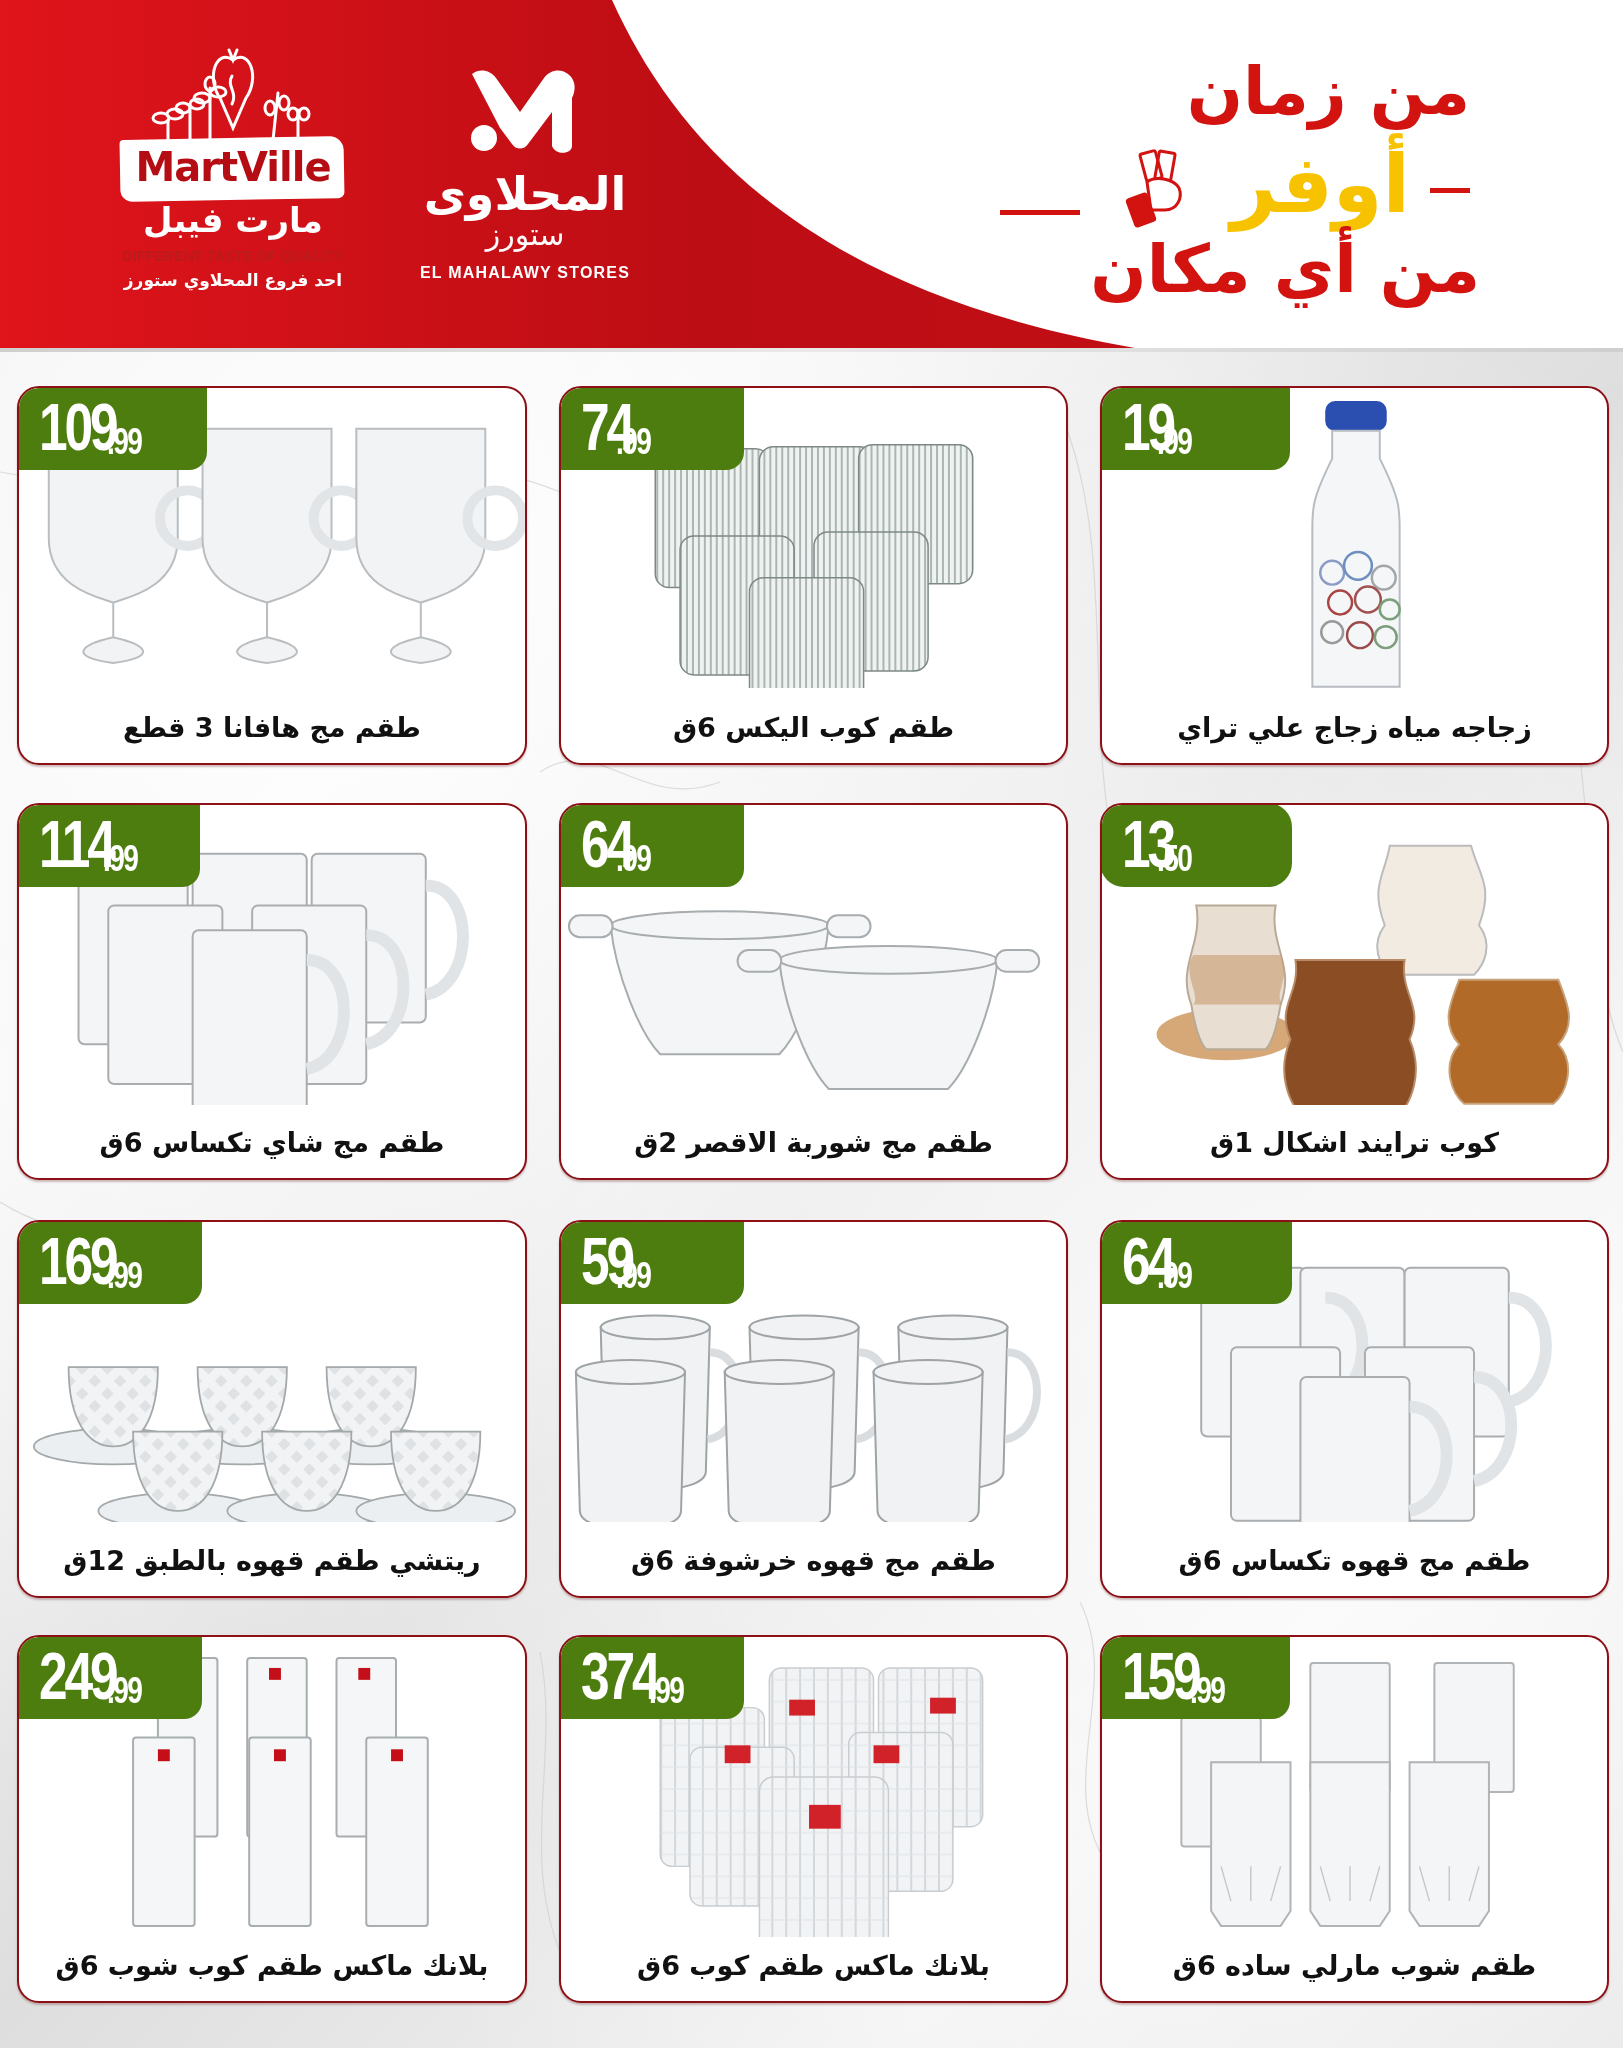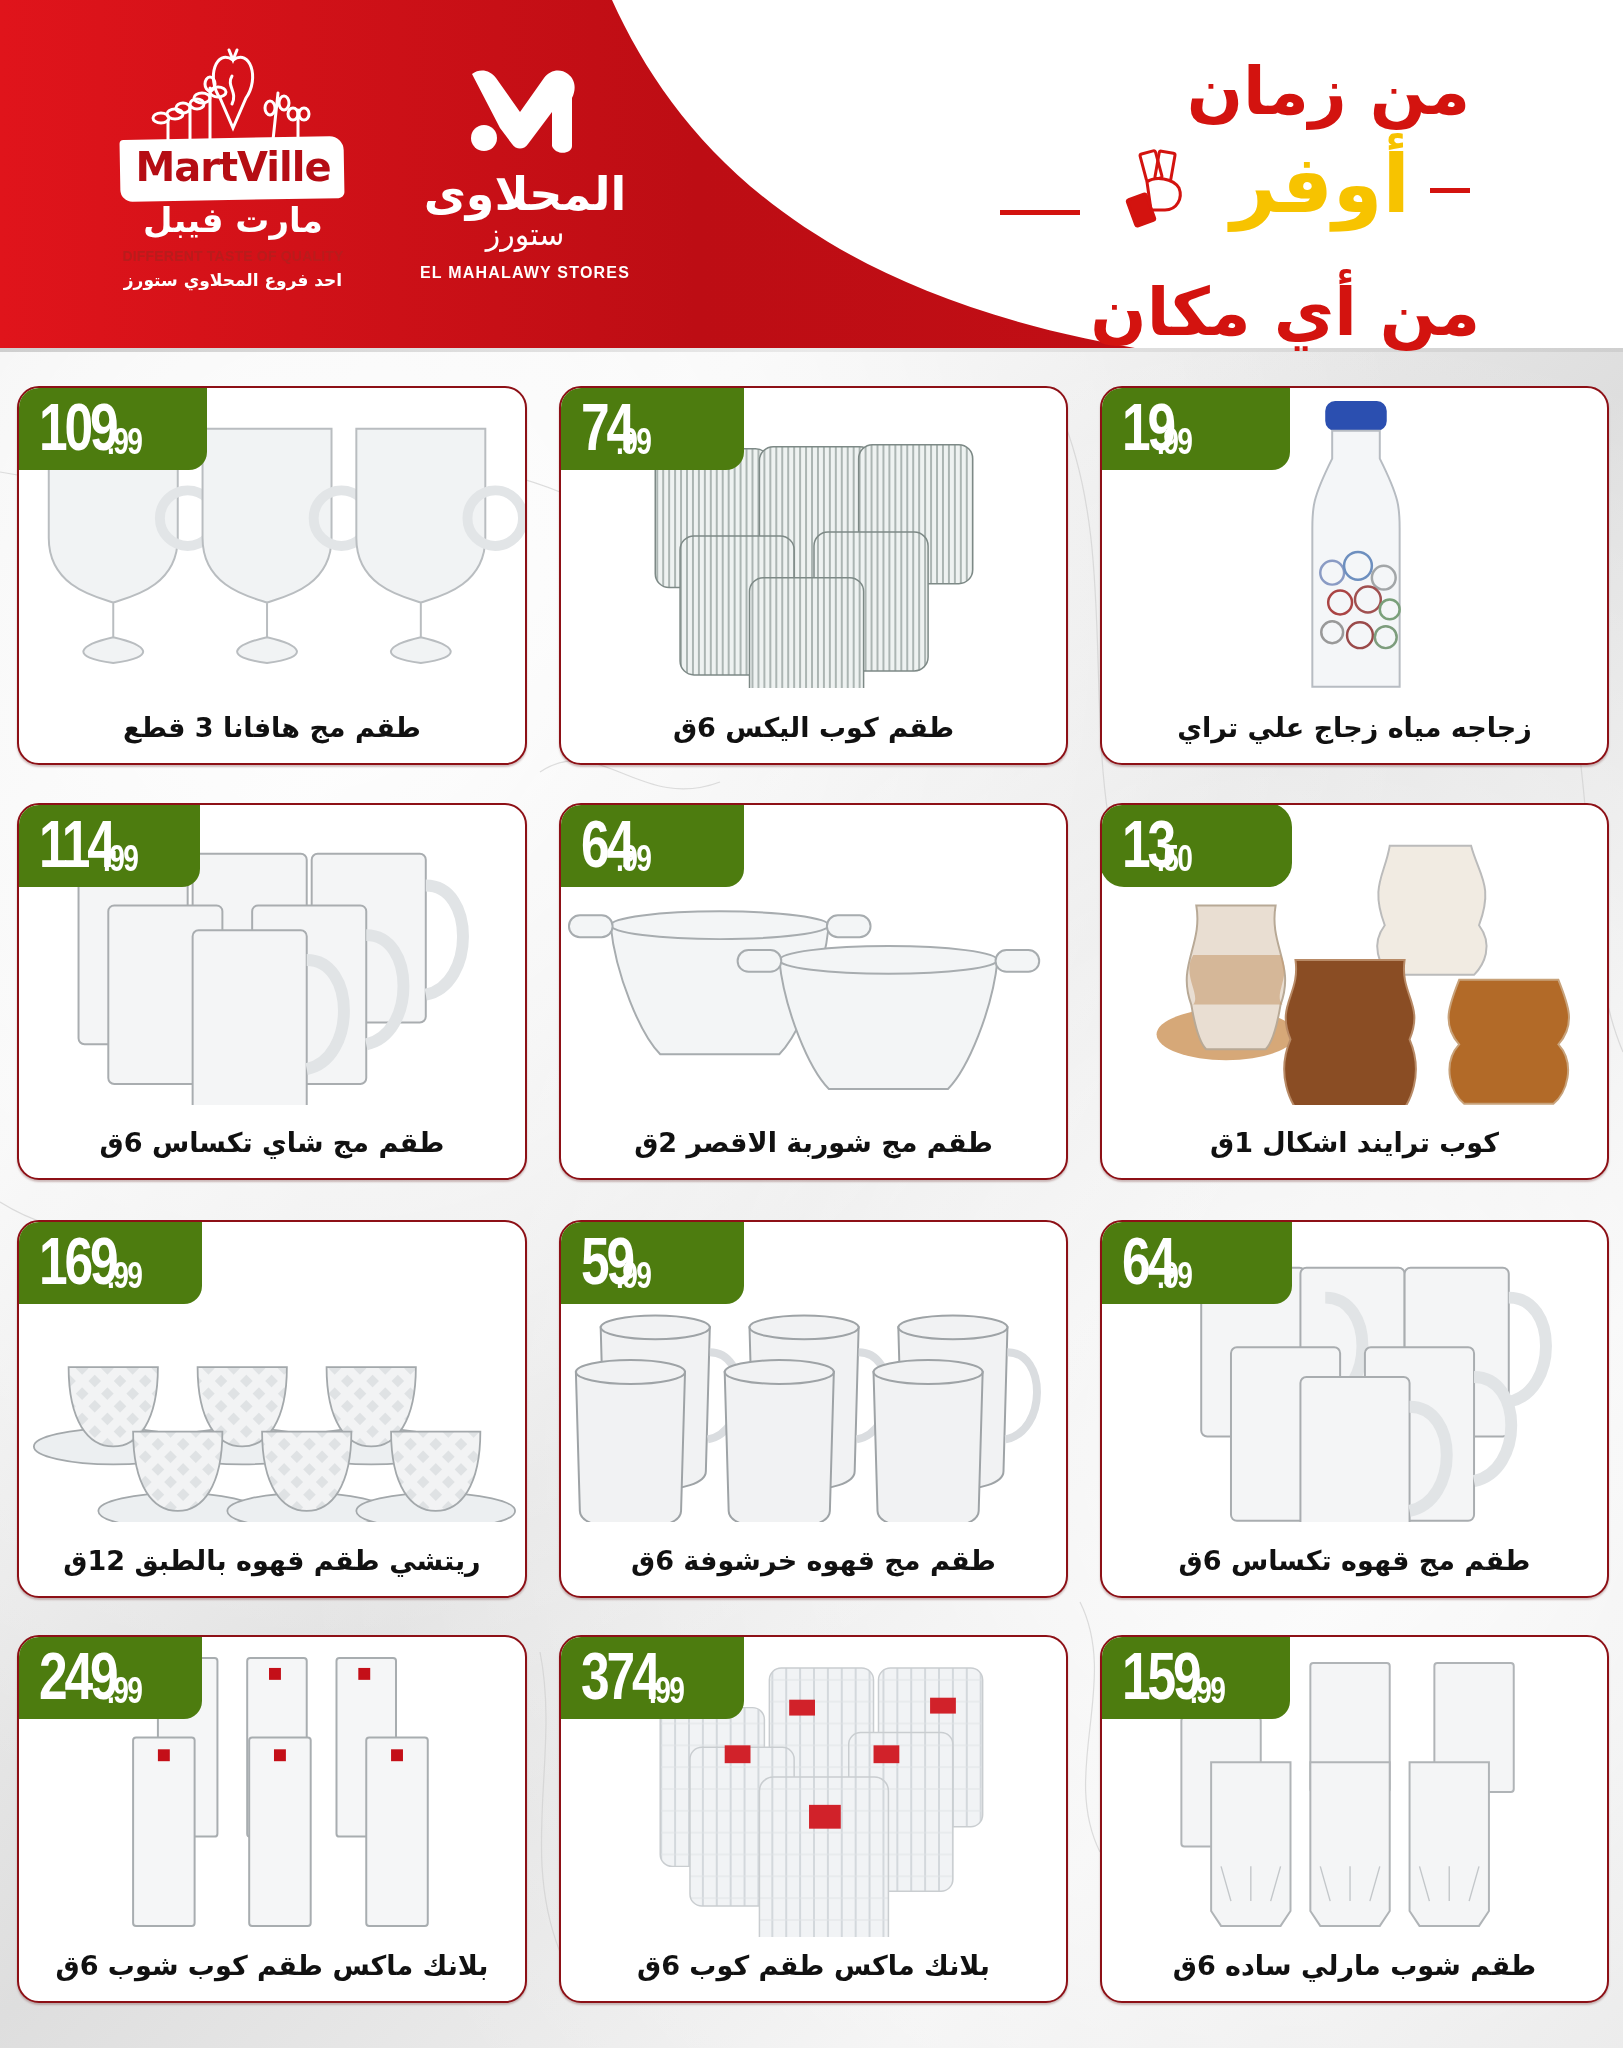--- a/index.html
+++ b/index.html
@@ -30,21 +30,21 @@
 
   .mh-logo { position: absolute; left: 410px; top: 66px; width: 230px; height: 230px; color: #fff; text-align: center; }
   .mh-m { position: absolute; left: 50px; top: 0; width: 120px; height: 90px; }
   .mh-ar { position: absolute; left: 0; top: 100px; width: 230px; font-size: 46px; font-weight: bold; direction: rtl; line-height: 56px; }
   .mh-ar2 { position: absolute; left: 0; top: 152px; width: 230px; font-size: 30px; direction: rtl; line-height: 34px; letter-spacing: 4px; }
   .mh-en { position: absolute; left: 0; top: 198px; width: 230px; font-family: "Liberation Sans", sans-serif; font-weight: bold; font-size: 16px; letter-spacing: 1.2px; }
 
   .slogan { position: absolute; left: 940px; top: 30px; width: 560px; height: 290px; direction: rtl; font-weight: bold; }
   .slogan-l1 { position: absolute; right: 30px; top: 22px; font-size: 66px; color: #d3130f; line-height: 80px; }
   .slogan-l2 { position: absolute; right: 90px; top: 110px; font-size: 80px; color: #f7c300; line-height: 90px; }
-  .slogan-l3 { position: absolute; right: 20px; top: 200px; font-size: 66px; color: #d3130f; line-height: 80px; margin-top: 43px; }
+  .slogan-l3 { position: absolute; right: 20px; top: 200px; font-size: 66px; color: #d3130f; line-height: 80px; }
   .slogan-line { position: absolute; height: 5px; background: #d3130f; }
   .money-hand { position: absolute; left: 185px; top: 118px; width: 70px; height: 80px; }
 
   
   .card {
     position: absolute; background: #fff;
     border: 2.5px solid #8d1016; border-radius: 22px;
     overflow: hidden;
     box-shadow: 0 2px 2px rgba(80,0,0,0.25);
   }

